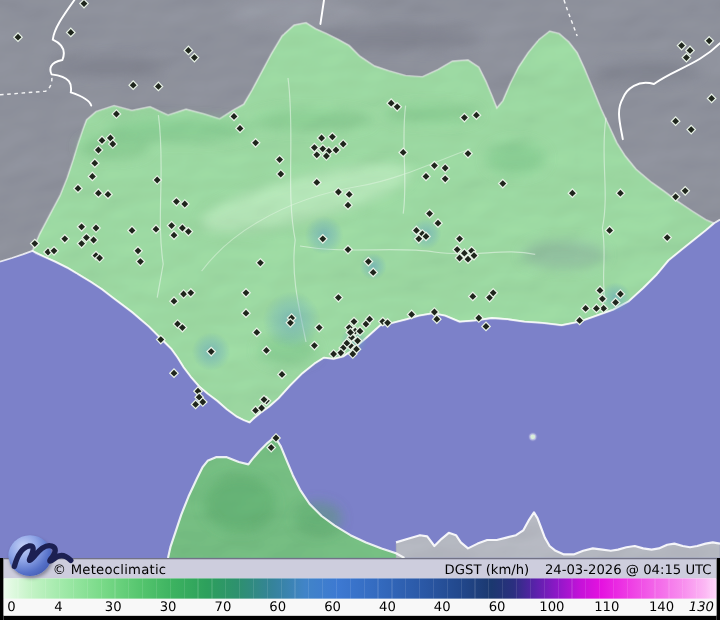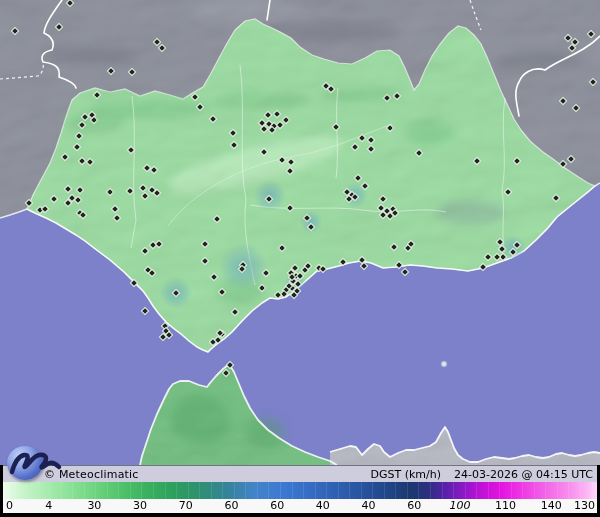--- a/index.html
+++ b/index.html
@@ -349,20 +349,20 @@
         <span class="tick" style="left: 3px;">0</span>
         <span class="tick" style="left: 7.69231%; transform: translateX(-50%);">4</span>
         <span class="tick" style="left: 15.3846%; transform: translateX(-50%);">30</span>
         <span class="tick" style="left: 23.0769%; transform: translateX(-50%);">30</span>
         <span class="tick" style="left: 30.7692%; transform: translateX(-50%);">70</span>
         <span class="tick" style="left: 38.4615%; transform: translateX(-50%);">60</span>
         <span class="tick" style="left: 46.1538%; transform: translateX(-50%);">60</span>
         <span class="tick" style="left: 53.8462%; transform: translateX(-50%);">40</span>
         <span class="tick" style="left: 61.5385%; transform: translateX(-50%);">40</span>
         <span class="tick" style="left: 69.2308%; transform: translateX(-50%);">60</span>
-        <span class="tick" style="left: 76.9231%; transform: translateX(-50%); font-style: italic;">100</span>
+        <span class="tick" style="left: 76.9231%; transform: translateX(-50%);">100</span>
         <span class="tick" style="left: 84.6154%; transform: translateX(-50%);">110</span>
         <span class="tick" style="left: 92.3077%; transform: translateX(-50%);">140</span>
-        <span class="tick" style="right: 2px;">130</span>
+        <span class="tick" style="right: 2px; font-style: italic;">130</span>
       </div>
     <div class="black-strip"></div>
   </div>
 </div>
 
 </body></html>

